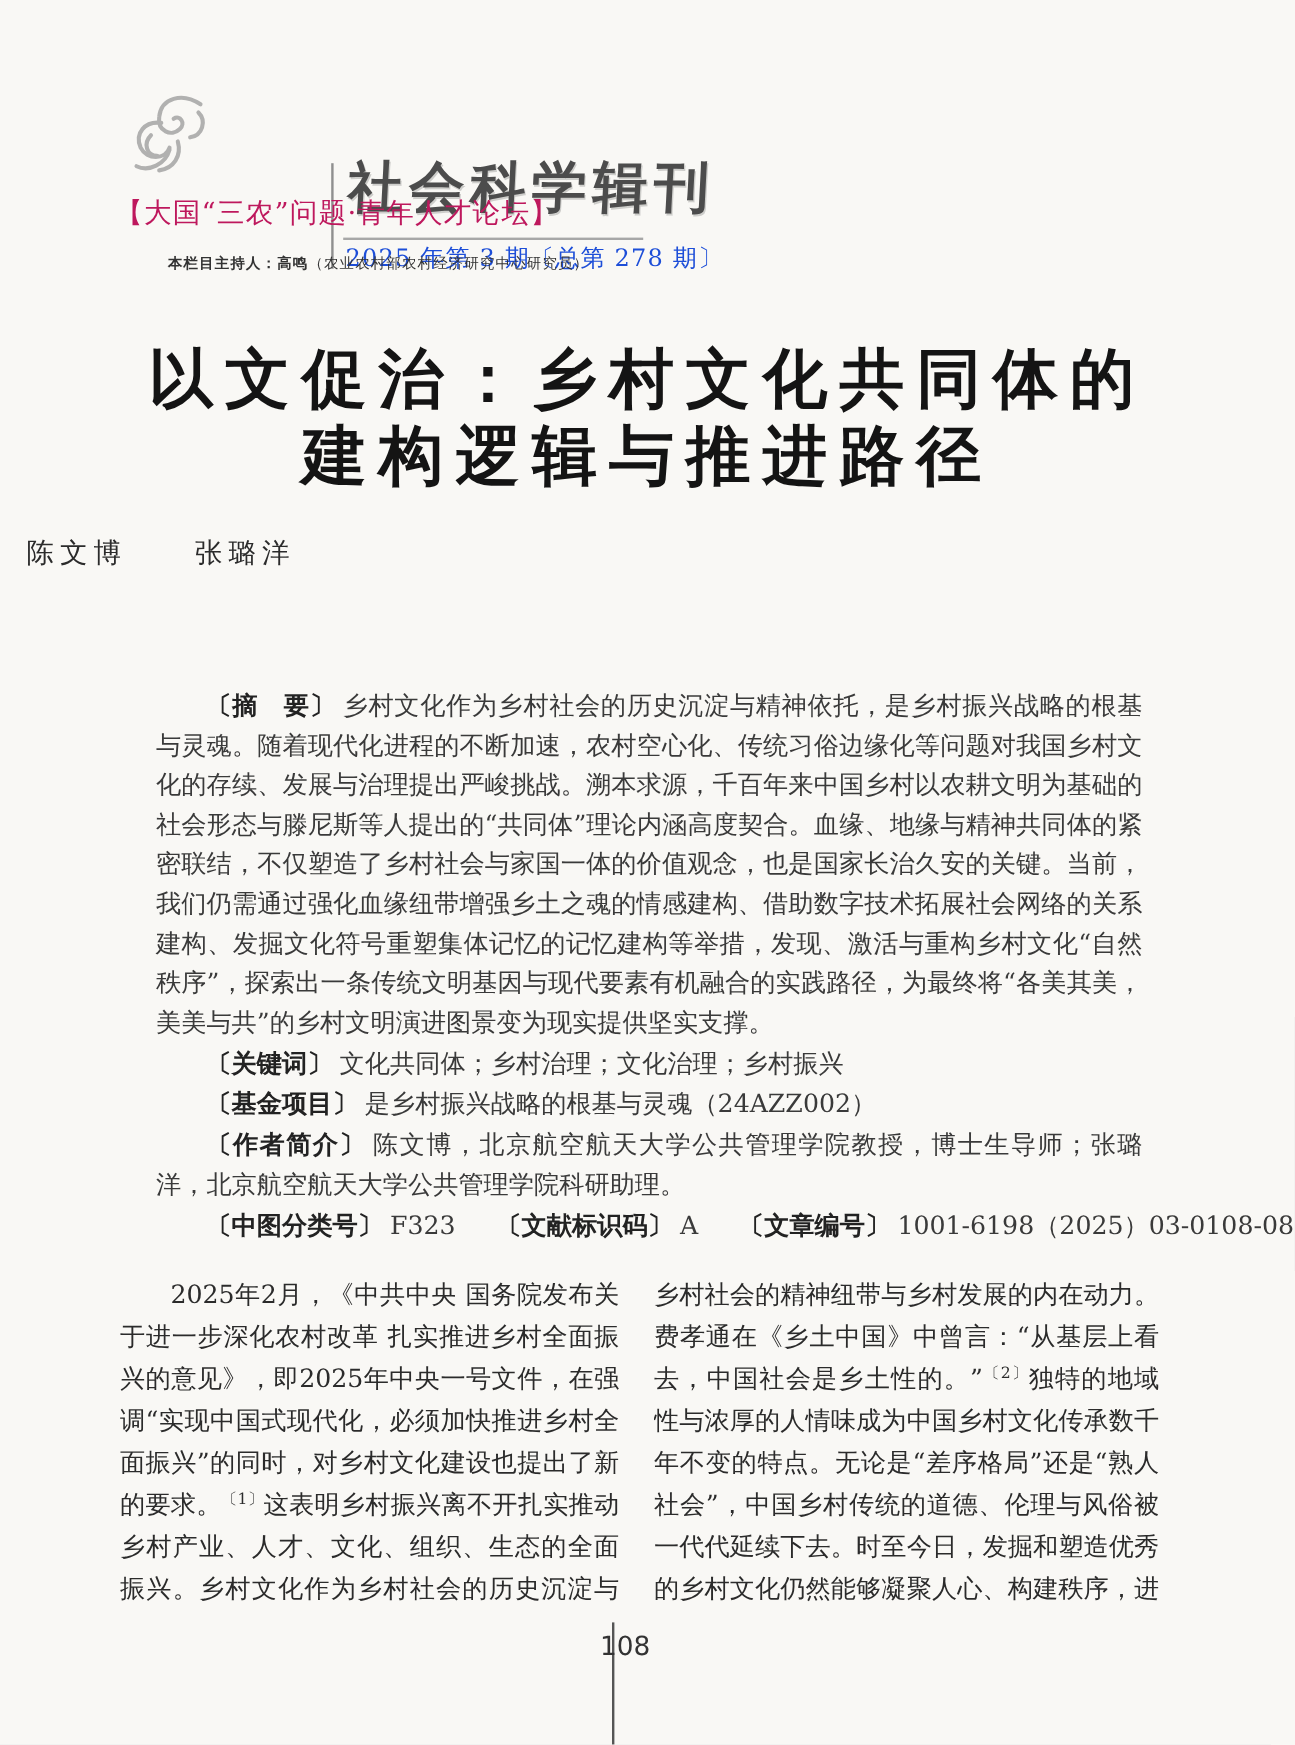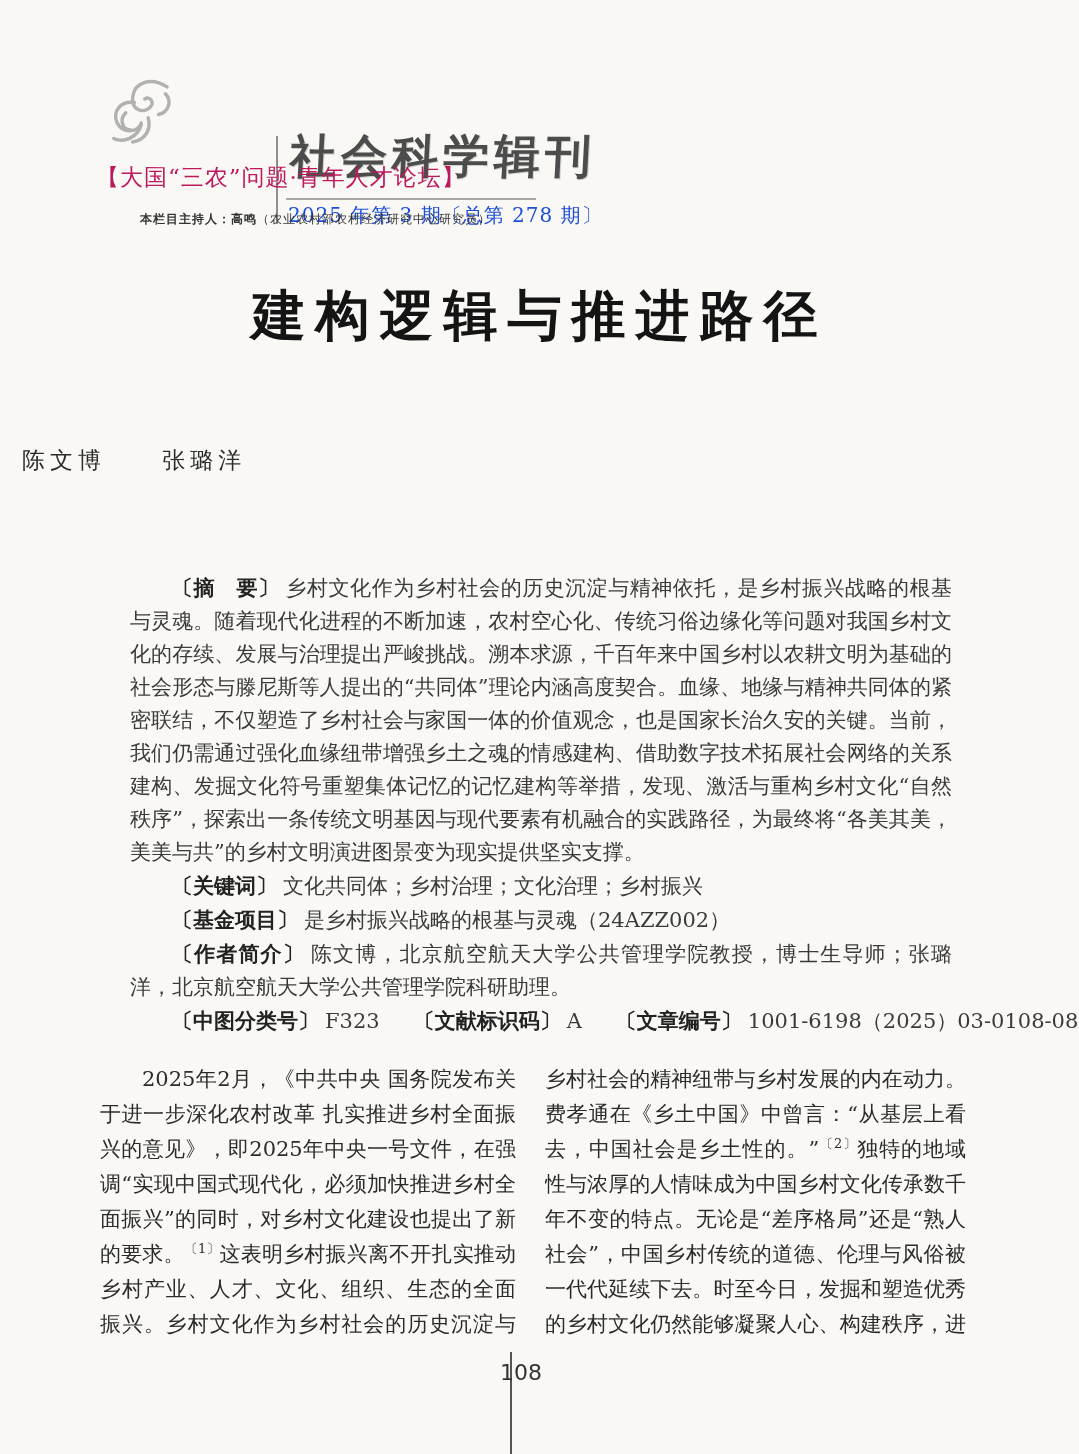--- a/index.html
+++ b/index.html
@@ -82,20 +82,21 @@
     <div class="journal-name">社会科学辑刊</div>
     <div class="mast-rule"></div>
     <div class="issue-line">2025 年第 3 期〔总第 278 期〕</div>
   </div>
 
   <div class="section-label">【大国“三农”问题·青年人才论坛】</div>
 
   <div class="host-line"><span class="host-prefix">本栏目主持人：高鸣</span><span>（农业农村部农村经济研究中心研究员）</span></div>
 
   <div class="article-title">
+    <div class="t-line">以文促治：乡村文化共同体的</div>
     <div class="t-line">建构逻辑与推进路径</div>
   </div>
 
   <div class="authors">
     <span class="author">陈文博</span>
     <span class="author">张璐洋</span>
   </div>
 
   <div class="front-matter">
     <p><span class="fm-label">〔摘　要〕</span><span>乡村文化作为乡村社会的历史沉淀与精神依托，是乡村振兴战略的根基与灵魂。随着现代化进程的不断加速，农村空心化、传统习俗边缘化等问题对我国乡村文化的存续、发展与治理提出严峻挑战。溯本求源，千百年来中国乡村以农耕文明为基础的社会形态与滕尼斯等人提出的“共同体”理论内涵高度契合。血缘、地缘与精神共同体的紧密联结，不仅塑造了乡村社会与家国一体的价值观念，也是国家长治久安的关键。当前，我们仍需通过强化血缘纽带增强乡土之魂的情感建构、借助数字技术拓展社会网络的关系建构、发掘文化符号重塑集体记忆的记忆建构等举措，发现、激活与重构乡村文化“自然秩序”，探索出一条传统文明基因与现代要素有机融合的实践路径，为最终将“各美其美，美美与共”的乡村文明演进图景变为现实提供坚实支撑。</span></p>

